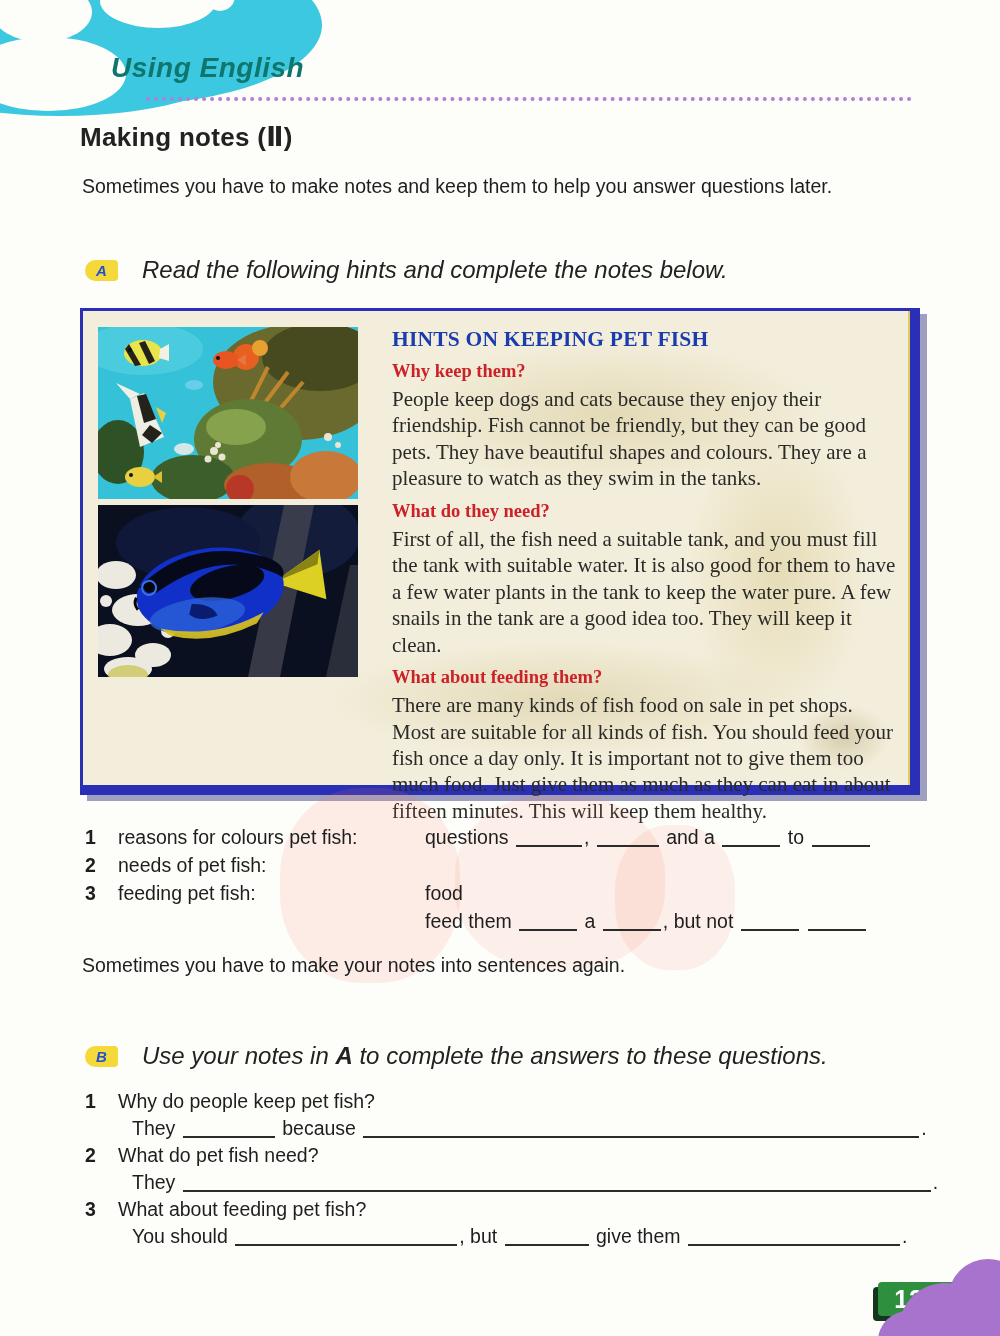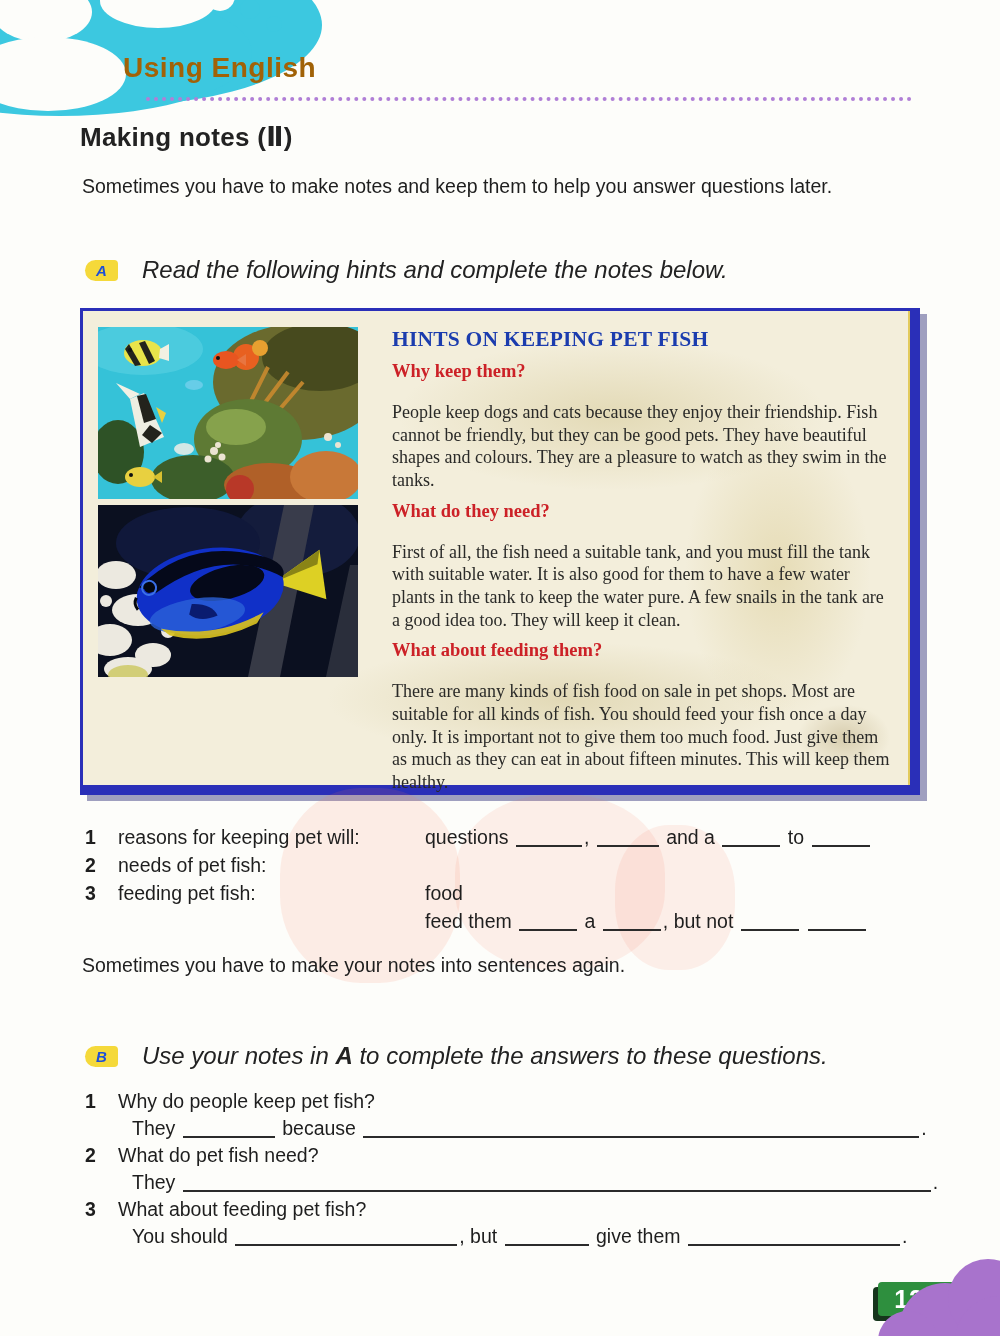--- a/index.html
+++ b/index.html
@@ -9,22 +9,22 @@
     overflow:hidden;
     background:#fdfdfa;
     font-family:"Liberation Sans","DejaVu Sans",sans-serif;
     color:#1e1e1e;
   }
 
   
   .header-deco { position:absolute; top:0; left:0; width:360px; height:130px; pointer-events:none; }
 
   .using-english {
-    position:absolute; top:52px; left:123px;
-    font-size:28px; font-weight:bold; color:#a16207; letter-spacing:.5px;
+    position:absolute; top:52px; left:111px;
+    font-size:28px; font-weight:bold; color:#0f766e; letter-spacing:.5px;font-style:italic;
   }
   .dotted-rule {
     position:absolute; top:97px; left:146px; width:766px; height:0;
     border-top:4px dotted #b07fd6;
   }
 
   
   .making-notes {
     position:absolute; top:122px; left:80px;
     font-size:26px; font-weight:bold; color:#222; letter-spacing:.3px;
@@ -67,21 +67,21 @@
   .panel-figures svg { display:block; width:260px; height:172px; }
   .panel-text { flex:1; font-family:"Liberation Serif","DejaVu Serif",serif; }
   .panel-title {
     font-size:21.5px; font-weight:bold; color:#1b3cae; letter-spacing:.2px;
     margin-bottom:6px;
   }
   .panel-sec-heading {
     font-size:18.5px; font-weight:bold; color:#cc2127; margin-top:9px;
   }
   .panel-sec-body {
-    font-size:18px; line-height:1.26; color:#2a2a28; margin-top:19px;
+    font-size:21px; line-height:1.26; color:#2a2a28; margin-top:4px;
   }
 
   
   .notes { position:absolute; top:823px; left:85px; width:860px; font-size:19.5px; }
   .note-row { display:flex; align-items:flex-start; line-height:28px; }
   .note-num { width:33px; font-weight:bold; flex:0 0 auto; }
   .note-label { width:307px; flex:0 0 auto; }
   .note-value { flex:1; }
   .note-line { line-height:28px; }
 
@@ -256,21 +256,21 @@
   </div>
 </div>
 
 <div class="pink-watermark pw1"></div>
 <div class="pink-watermark pw2"></div>
 <div class="pink-watermark pw3"></div>
 
 <div class="notes">
   <div class="note-row">
     <span class="note-num">1</span>
-    <span class="note-label">reasons for keeping pet will:</span>
+    <span class="note-label">reasons for colours pet fish:</span>
     <div class="note-value">
       <div class="note-line"><span>questions </span><span class="blank" style="width: 66px;"></span><span>, </span><span class="blank" style="width: 62px;"></span><span> and a </span><span class="blank" style="width: 58px;"></span><span> to </span><span class="blank" style="width: 58px;"></span></div>
     </div>
   </div>
   <div class="note-row">
     <span class="note-num">2</span>
     <span class="note-label">needs of pet fish:</span>
   </div>
   <div class="note-row">
     <span class="note-num">3</span>

